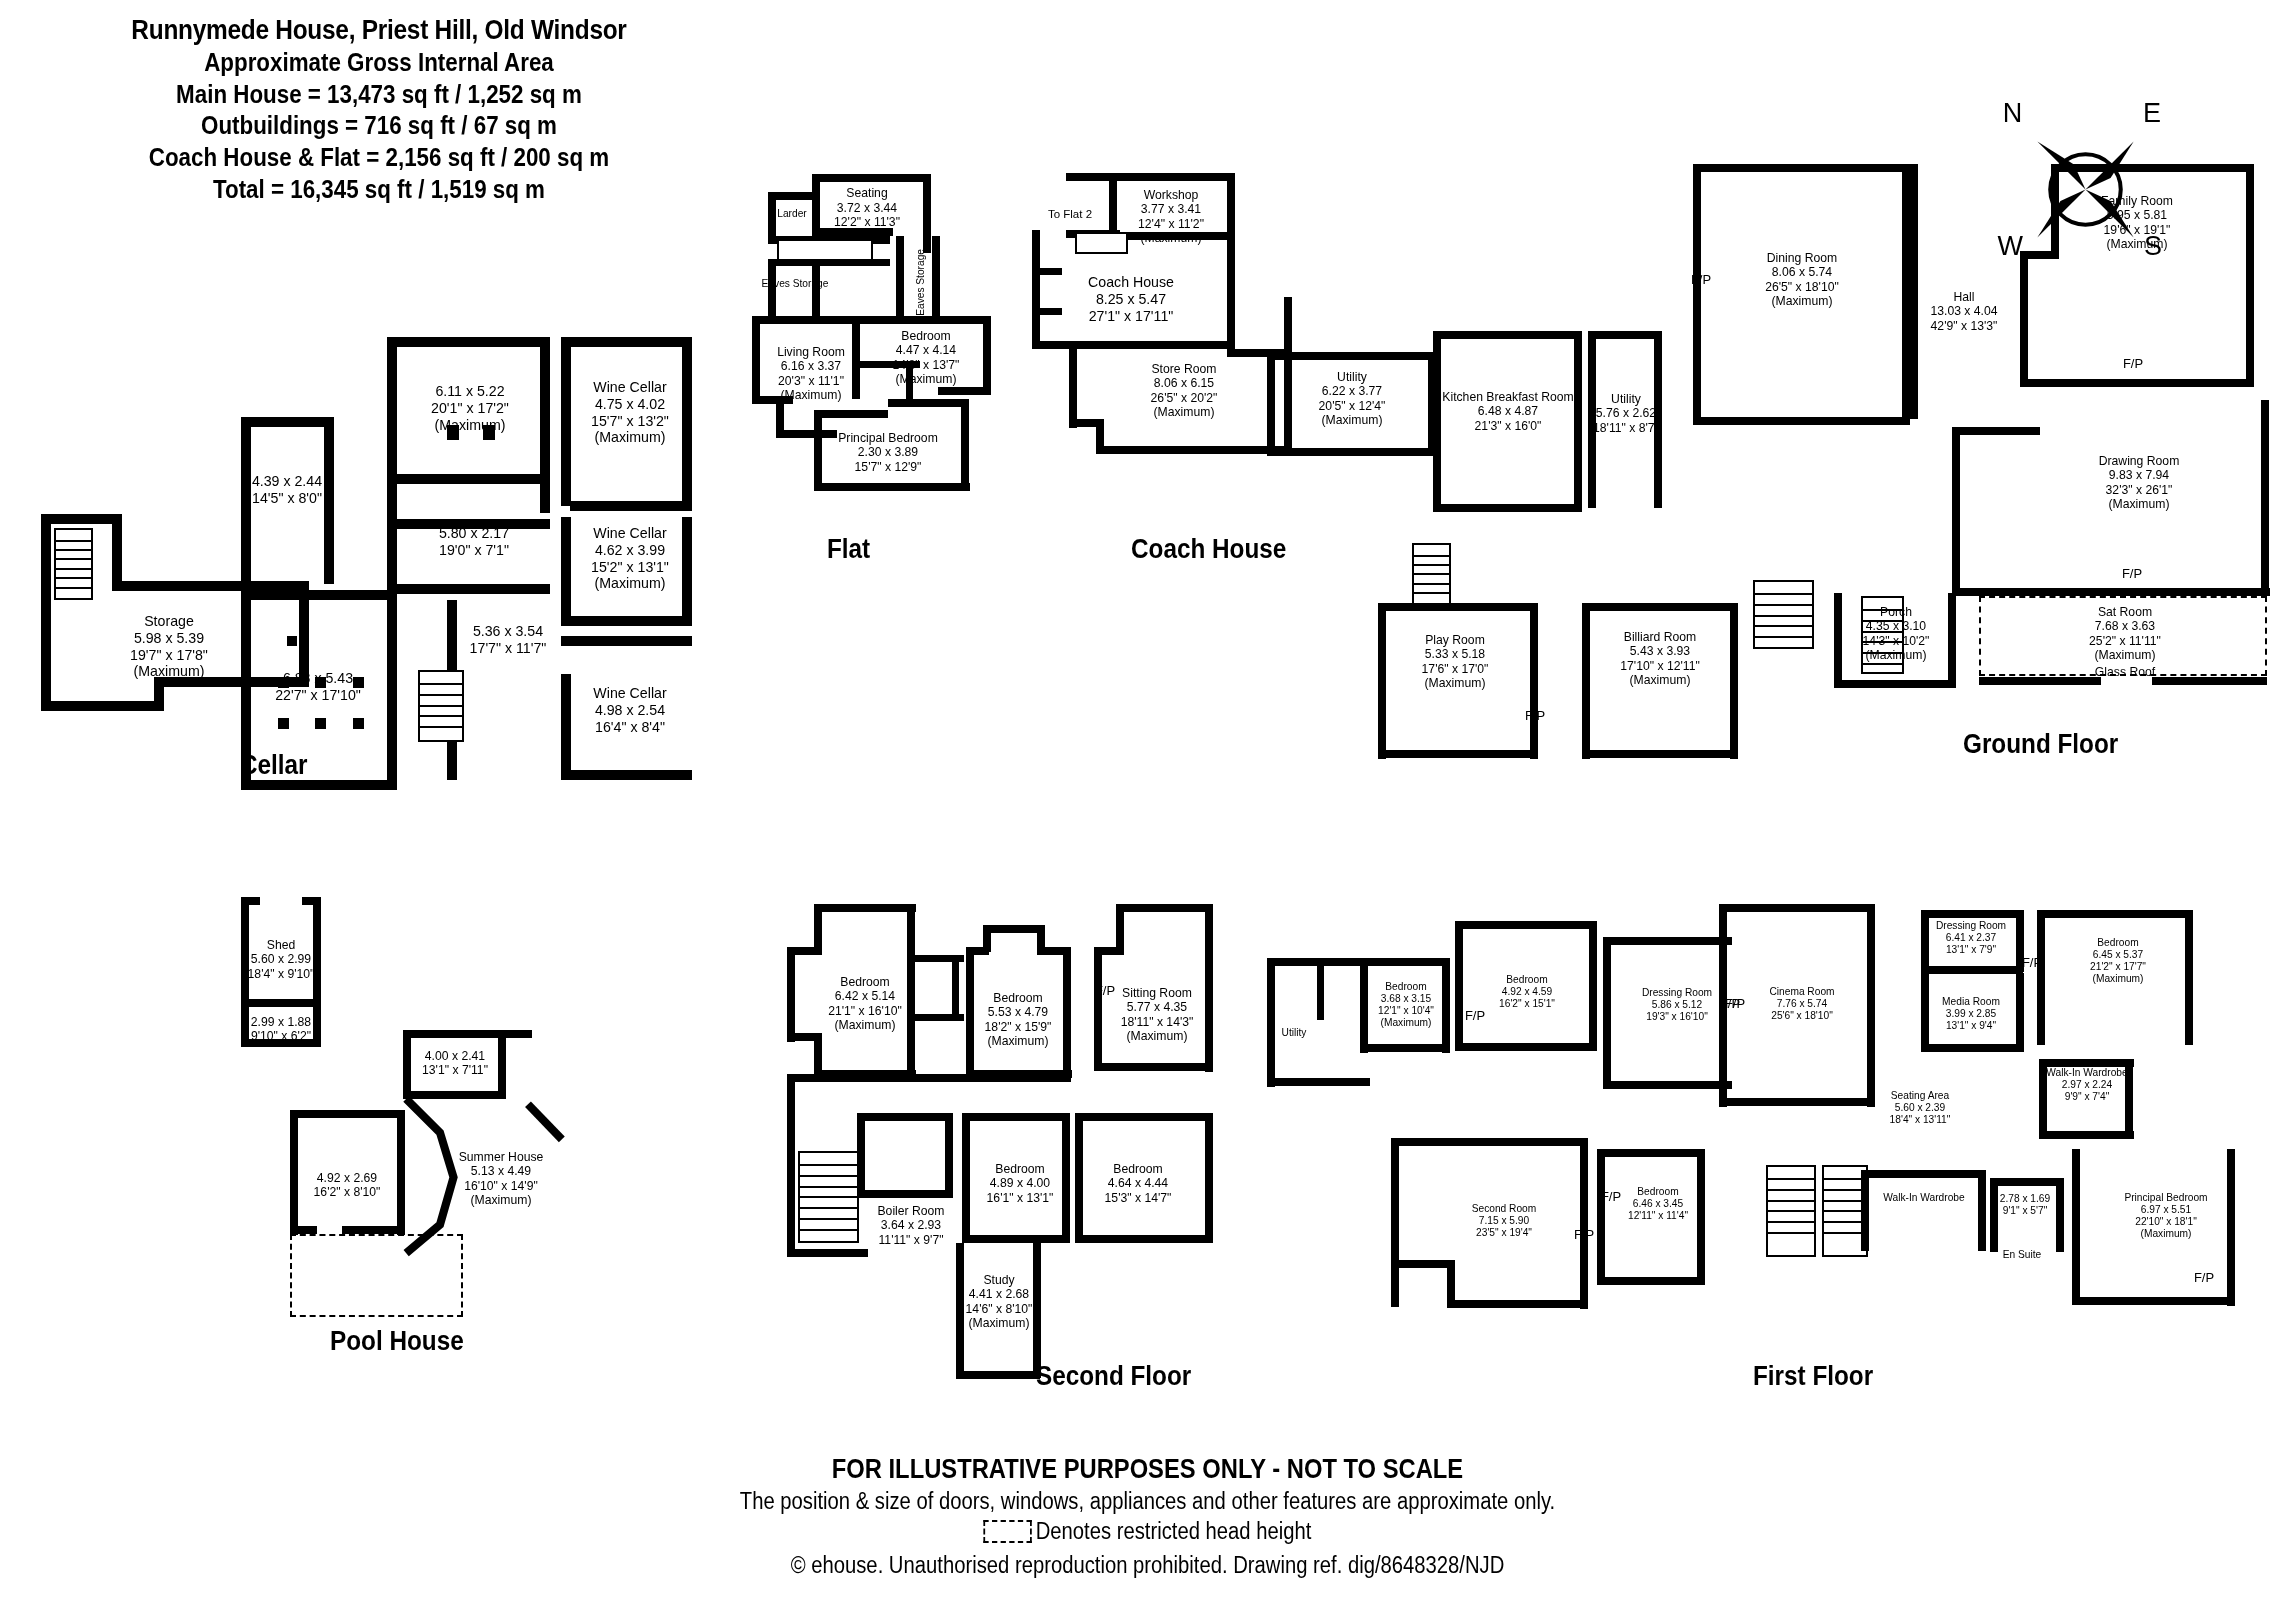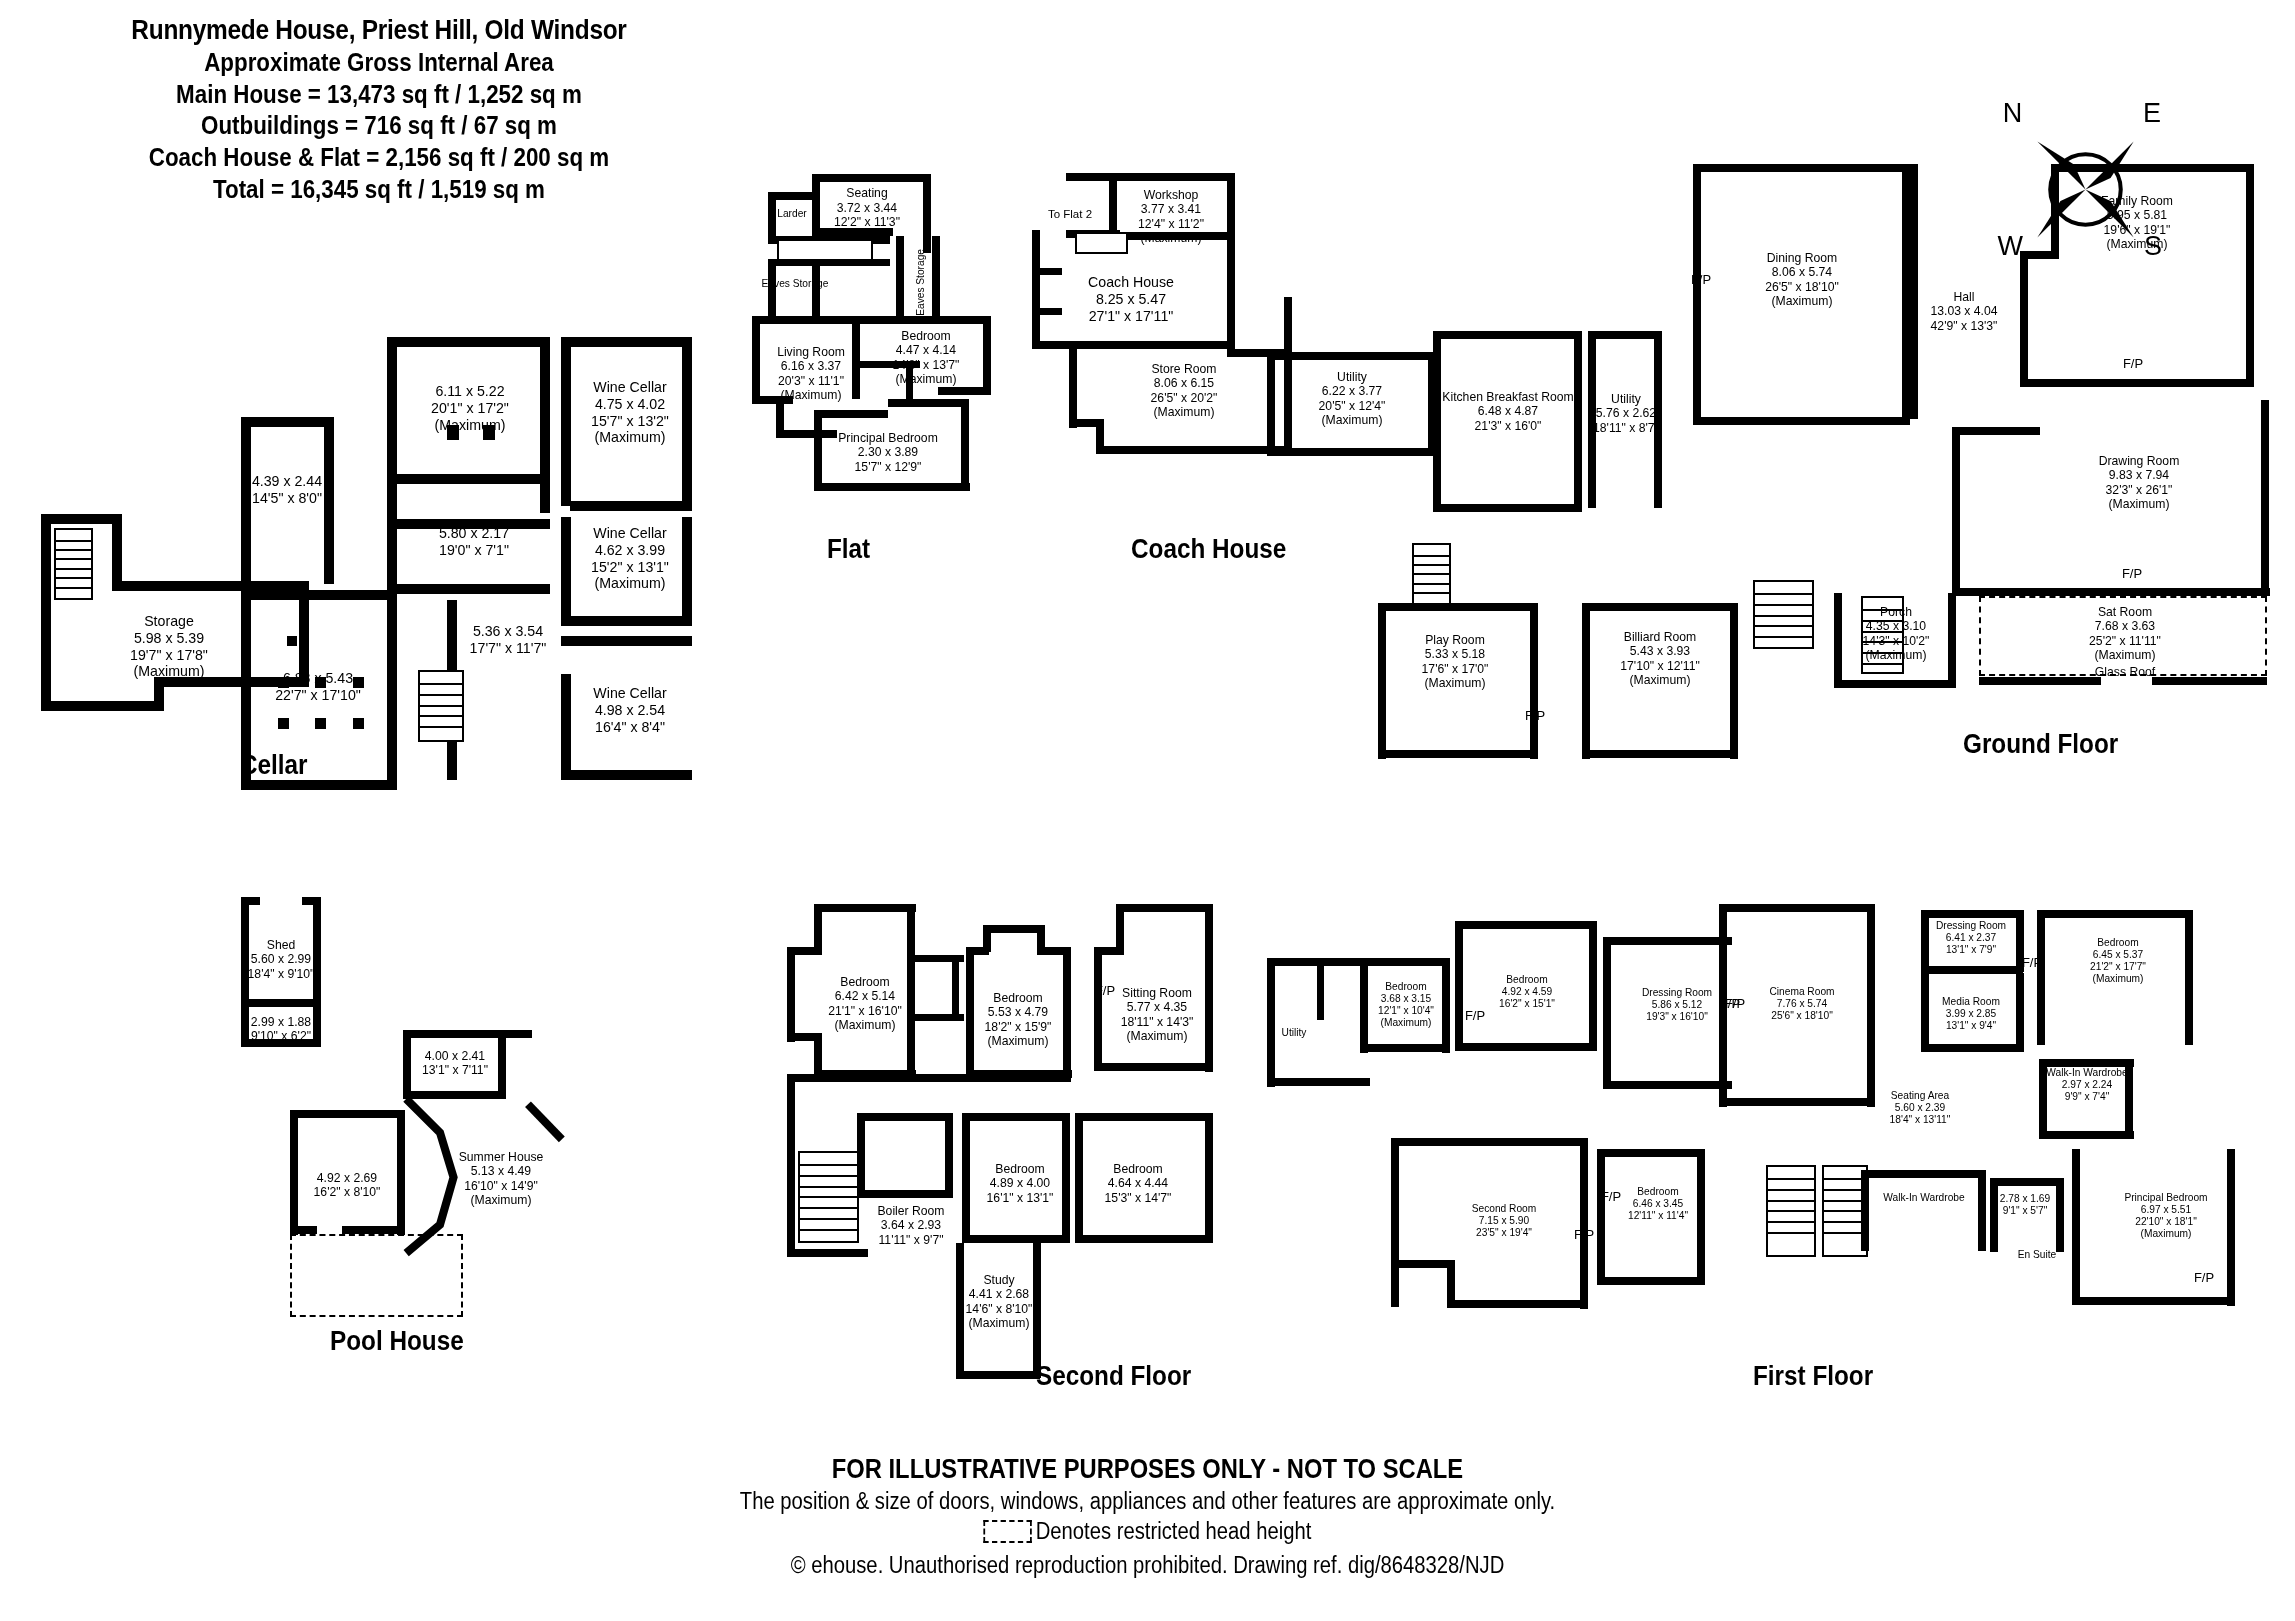--- a/index.html
+++ b/index.html
@@ -856,21 +856,21 @@
   </div>
 
   <div class="w" style="left:738px;top:284px;width:8.1px;height:74px;"></div>
   <div class="w" style="left:738px;top:284px;width:74px;height:8.1px;"></div>
   <div class="w" style="left:804px;top:284px;width:8.1px;height:74px;"></div>
   <div class="rm xs" style="left:773px;top:299px;">
     <div>2.78 x 1.69</div>
     <div>9'1" x 5'7"</div>
   </div>
 
-  <div class="rm xs" style="left:770px;top:355px;margin-left:15px;">
+  <div class="rm xs" style="left:770px;top:355px;">
     <div>En Suite</div>
   </div>
 
   <div class="w" style="left:820px;top:255px;width:8.1px;height:156px;"></div>
   <div class="w" style="left:820px;top:403px;width:162px;height:8.1px;"></div>
   <div class="w" style="left:975px;top:255px;width:8.1px;height:157px;"></div>
   <div class="rm xs" style="left:914px;top:298px;">
     <div>Principal Bedroom</div>
     <div>6.97 x 5.51</div>
     <div>22'10" x 18'1"</div>

